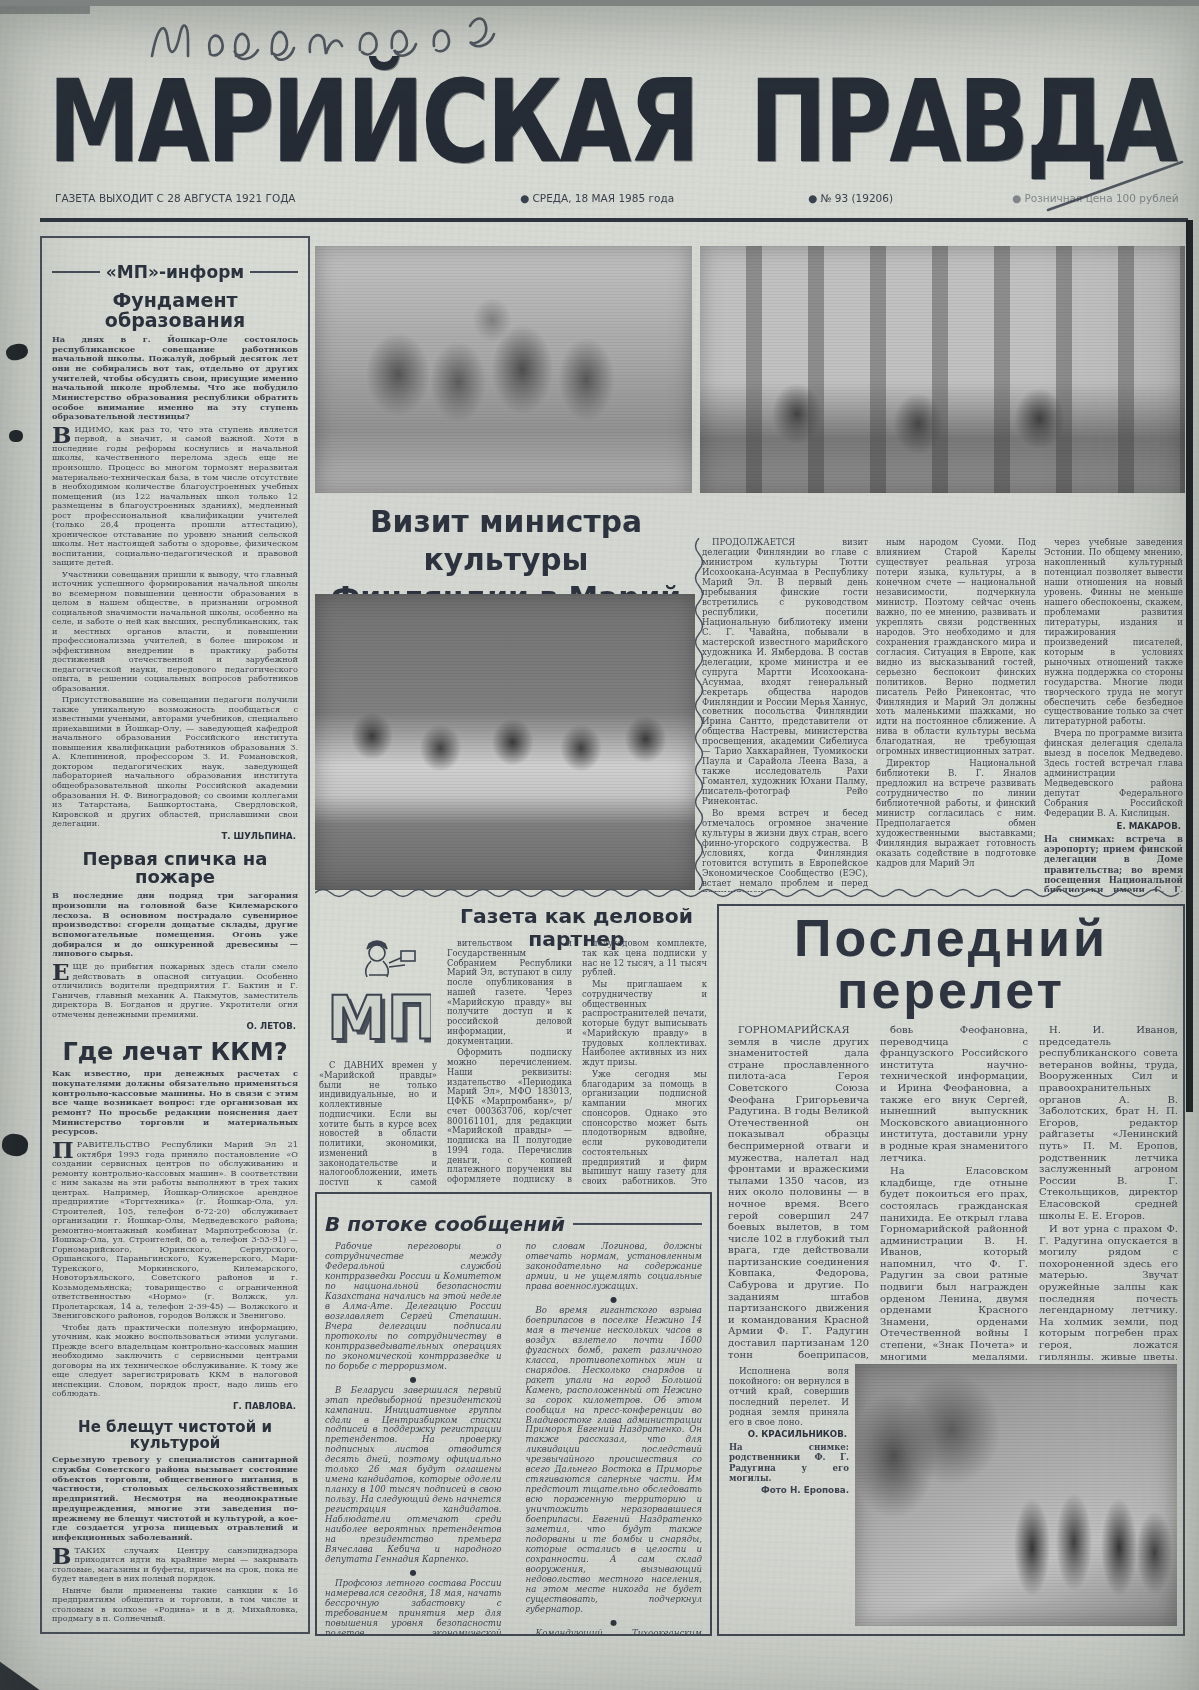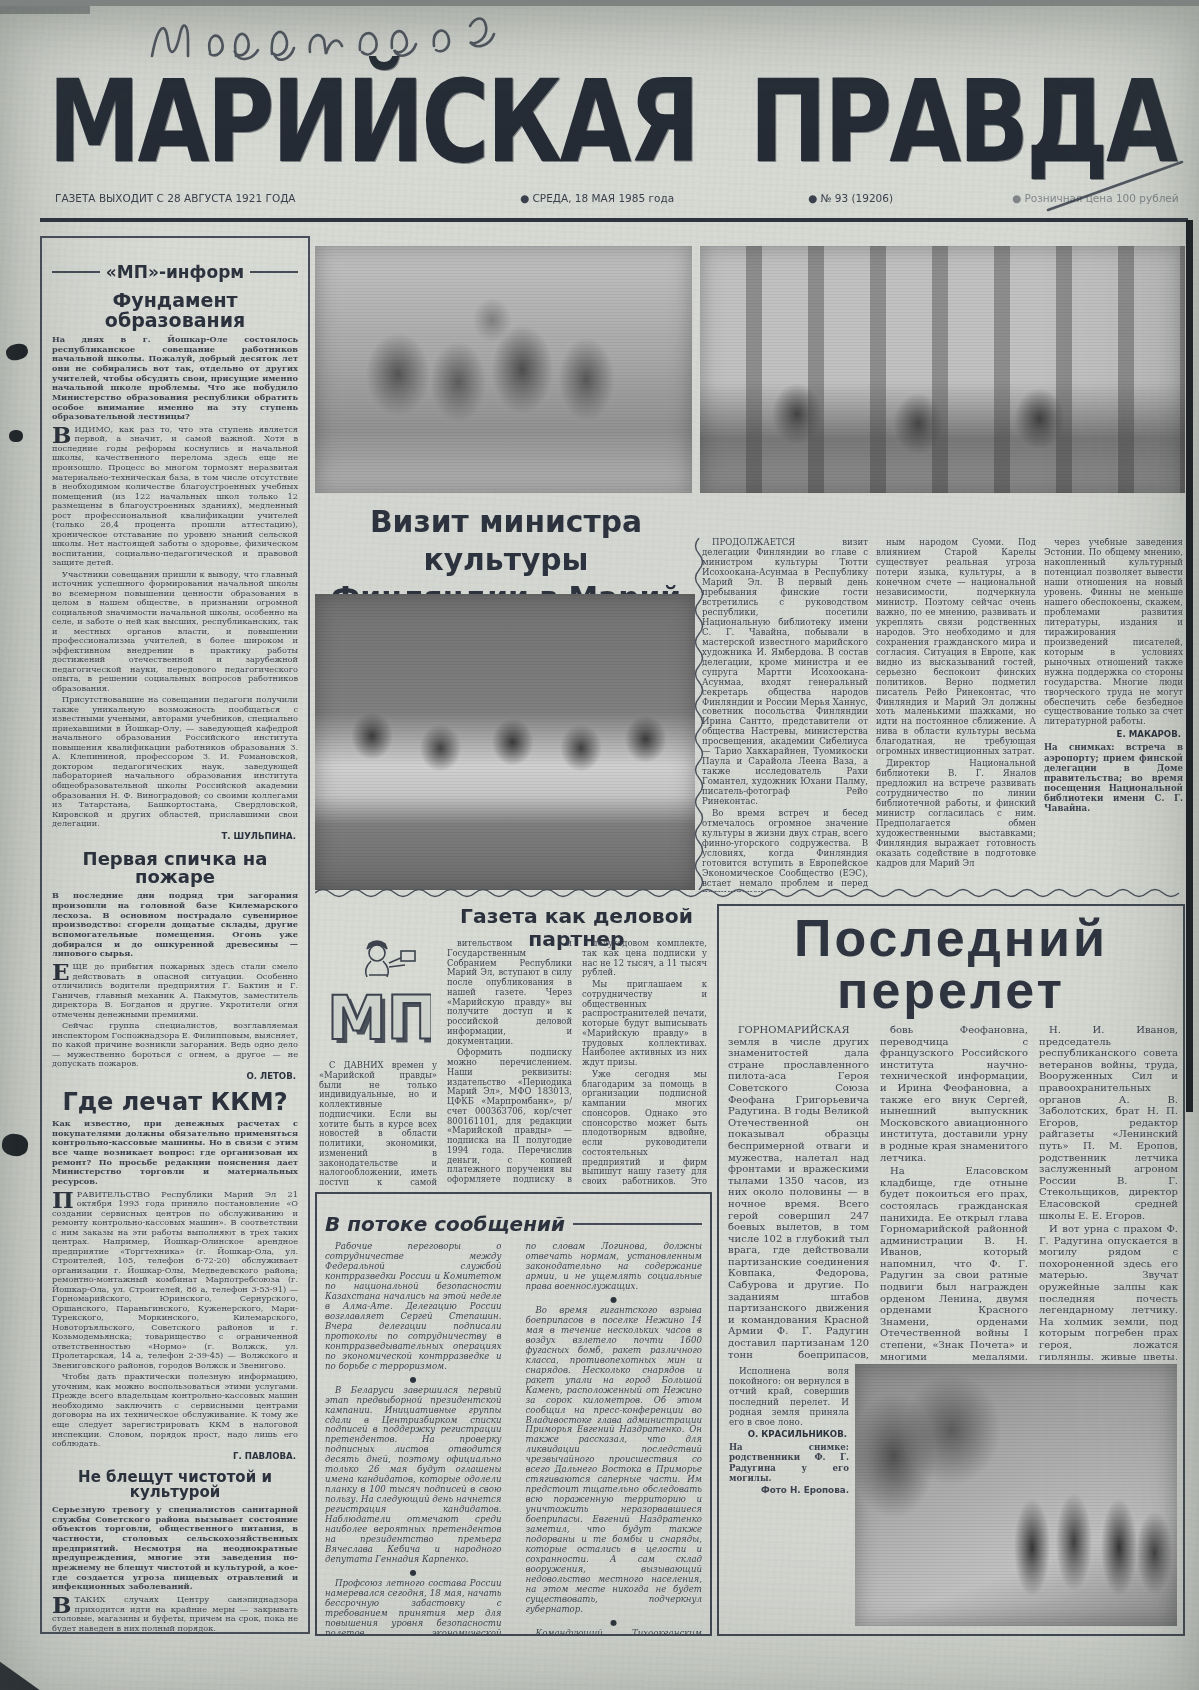--- a/index.html
+++ b/index.html
@@ -183,23 +183,20 @@
           <p class="para">Участники совещания пришли к выводу, что главный источник успешного формирования начальной школы во всемерном повышении ценности образования в целом в нашем обществе, в признании огромной социальной значимости начальной школы, особенно на селе, и заботе о ней как высших, республиканских, так и местных органов власти, и повышении профессионализма учителей, в более широком и эффективном внедрении в практику работы достижений отечественной и зарубежной педагогической науки, передового педагогического опыта, в решении социальных вопросов работников образования.</p>
           <p class="para">Присутствовавшие на совещании педагоги получили также уникальную возможность пообщаться с известными учеными, авторами учебников, специально приехавшими в Йошкар-Олу, — заведующей кафедрой начального образования Российского института повышения квалификации работников образования З. А. Клепининой, профессором З. И. Романовской, доктором педагогических наук, заведующей лабораторией начального образования института общеобразовательной школы Российской академии образования Н. Ф. Виноградовой; со своими коллегами из Татарстана, Башкортостана, Свердловской, Кировской и других областей, приславшими свои делегации.</p>
         </div>
       <p class="sig">Т. ШУЛЬПИНА.</p>
     </article>
 
     <article>
       <h2 class="a-title t2">Первая спичка на пожаре</h2>
       <p class="lead">В последние дни подряд три загорания произошли на головной базе Килемарского лесхоза. В основном пострадало сувенирное производство: сгорели дощатые склады, другие вспомогательные помещения. Огонь уже добирался и до ошкуренной древесины — липового сырья.</p>
       <p class="para dcP"><span class="dcL">Е</span><span>ЩЕ до прибытия пожарных здесь стали смело действовать в опасной ситуации. Особенно отличились водители предприятия Г. Бактин и Г. Ганичев, главный механик А. Пакмутов, заместитель директора В. Богданов и другие. Укротители огня отмечены денежными премиями.</span></p>
-      <div>
-          <p class="para">Сейчас группа специалистов, возглавляемая инспектором Госпожнадзора Е. Филипповым, выясняет, по какой причине возникли загорания. Ведь одно дело — мужественно бороться с огнем, а другое — не допускать пожаров.</p>
-        </div>
       <p class="sig">О. ЛЕТОВ.</p>
     </article>
 
     <article>
       <h2 class="a-title t3">Где лечат ККМ?</h2>
       <p class="lead">Как известно, при денежных расчетах с покупателями должны обязательно применяться контрольно-кассовые машины. Но в связи с этим все чаще возникает вопрос: где организован их ремонт? По просьбе редакции пояснения дает Министерство торговли и материальных ресурсов.</p>
       <p class="para dcP"><span class="dcL">П</span><span>РАВИТЕЛЬСТВО Республики Марий Эл 21 октября 1993 года приняло постановление «О создании сервисных центров по обслуживанию и ремонту контрольно-кассовых машин». В соответствии с ним заказы на эти работы выполняют в трех таких центрах. Например, Йошкар-Олинское арендное предприятие «Торгтехника» (г. Йошкар-Ола, ул. Строителей, 105, телефон 6-72-20) обслуживает организации г. Йошкар-Олы, Медведевского района; ремонтно-монтажный комбинат Марпотребсоюза (г. Йошкар-Ола, ул. Строителей, 86 а, телефон 3-53-91) — Горномарийского, Юринского, Сернурского, Оршанского, Параньгинского, Куженерского, Мари-Турекского, Моркинского, Килемарского, Новоторъяльского, Советского районов и г. Козьмодемьянска; товарищество с ограниченной ответственностью «Нормо» (г. Волжск, ул. Пролетарская, 14 а, телефон 2-39-45) — Волжского и Звениговского районов, городов Волжск и Звенигово.</span></p>
       <div>
           <p class="para">Чтобы дать практически полезную информацию, уточним, как можно воспользоваться этими услугами. Прежде всего владельцам контрольно-кассовых машин необходимо заключить с сервисными центрами договоры на их техническое обслуживание. К тому же еще следует зарегистрировать ККМ в налоговой инспекции. Словом, порядок прост, надо лишь его соблюдать.</p>
         </div>
@@ -228,20 +225,21 @@
       <p class="para">ПРОДОЛЖАЕТСЯ визит делегации Финляндии во главе с министром культуры Тютти Исохоокана-Асунмаа в Республику Марий Эл. В первый день пребывания финские гости встретились с руководством республики, посетили Национальную библиотеку имени С. Г. Чавайна, побывали в мастерской известного марийского художника И. Ямбердова. В состав делегации, кроме министра и ее супруга Мартти Исохоокана-Асунмаа, входят генеральный секретарь общества народов Финляндии и России Мерья Ханнус, советник посольства Финляндии Ирина Сантто, представители от общества Настревы, министерства просвещения, академии Сибелиуса — Тарио Хаккарайнен, Туомикоски Паула и Сарайола Леена Ваза, а также исследователь Рахи Гомантел, художник Юхани Палму, писатель-фотограф Рейо Ринеконтас.</p>
       <p class="para">Во время встреч и бесед отмечалось огромное значение культуры в жизни двух стран, всего финно-угорского содружества. В условиях, когда Финляндия готовится вступить в Европейское Экономическое Сообщество (ЕЭС), встает немало проблем и перед пятимиллион-</p>
     </div>
   <div class="fcol" id="fc2">
       <p class="para">ным народом Суоми. Под влиянием Старой Карелы существует реальная угроза потери языка, культуры, а в конечном счете — национальной независимости, подчеркнула министр. Поэтому сейчас очень важно, по ее мнению, развивать и укреплять связи родственных народов. Это необходимо и для сохранения гражданского мира и согласия. Ситуация в Европе, как видно из высказываний гостей, серьезно беспокоит финских политиков. Верно подметил писатель Рейо Ринеконтас, что Финляндия и Марий Эл должны хоть маленькими шажками, но идти на постоянное сближение. А нива в области культуры весьма благодатная, не требующая огромных инвестиционных затрат.</p>
       <p class="para">Директор Национальной библиотеки В. Г. Яналов предложил на встрече развивать сотрудничество по линии библиотечной работы, и финский министр согласилась с ним. Предполагается обмен художественными выставками; Финляндия выражает готовность оказать содействие в подготовке кадров для Марий Эл</p>
     </div>
   <div class="fcol" id="fc3">
     <div>
         <p class="para">через учебные заведения Эстонии. По общему мнению, накопленный культурный потенциал позволяет вывести наши отношения на новый уровень. Финны не меньше нашего обеспокоены, скажем, проблемами развития литературы, издания и тиражирования произведений писателей, которым в условиях рыночных отношений также нужна поддержка со стороны государства. Многие люди творческого труда не могут обеспечить себе безбедное существование только за счет литературной работы.</p>
+        <p class="para">Вчера по программе визита финская делегация сделала выезд в поселок Медведево. Здесь гостей встречал глава администрации Медведевского района депутат Федерального Собрания Российской Федерации В. А. Кислицын.</p>
       </div>
     <p class="sig">Е. МАКАРОВ.</p>
     <p class="cap">На снимках: встреча в аэропорту; прием финской делегации в Доме правительства; во время посещения Национальной библиотеки имени С. Г. Чавайна.</p>
 
   </div>
 
   <svg class="wave abs" style="left:315px;top:882px;" width="872" height="10" viewBox="0 0 872 10">
     <path d="M0,5 q8,-7 16,0 t16,0 t16,0 t16,0 t16,0 t16,0 t16,0 t16,0 t16,0 t16,0 t16,0 t16,0 t16,0 t16,0 t16,0 t16,0 t16,0 t16,0 t16,0 t16,0 t16,0 t16,0 t16,0 t16,0 t16,0 t16,0 t16,0 t16,0 t16,0 t16,0 t16,0 t16,0 t16,0 t16,0 t16,0 t16,0 t16,0 t16,0 t16,0 t16,0 t16,0 t16,0 t16,0 t16,0 t16,0 t16,0 t16,0 t16,0 t16,0 t16,0 t16,0 t16,0 t16,0 t16,0"></path>
   </svg>
   <svg class="wave abs" style="left:694px;top:532px;" width="10" height="352" viewBox="0 0 10 352">

